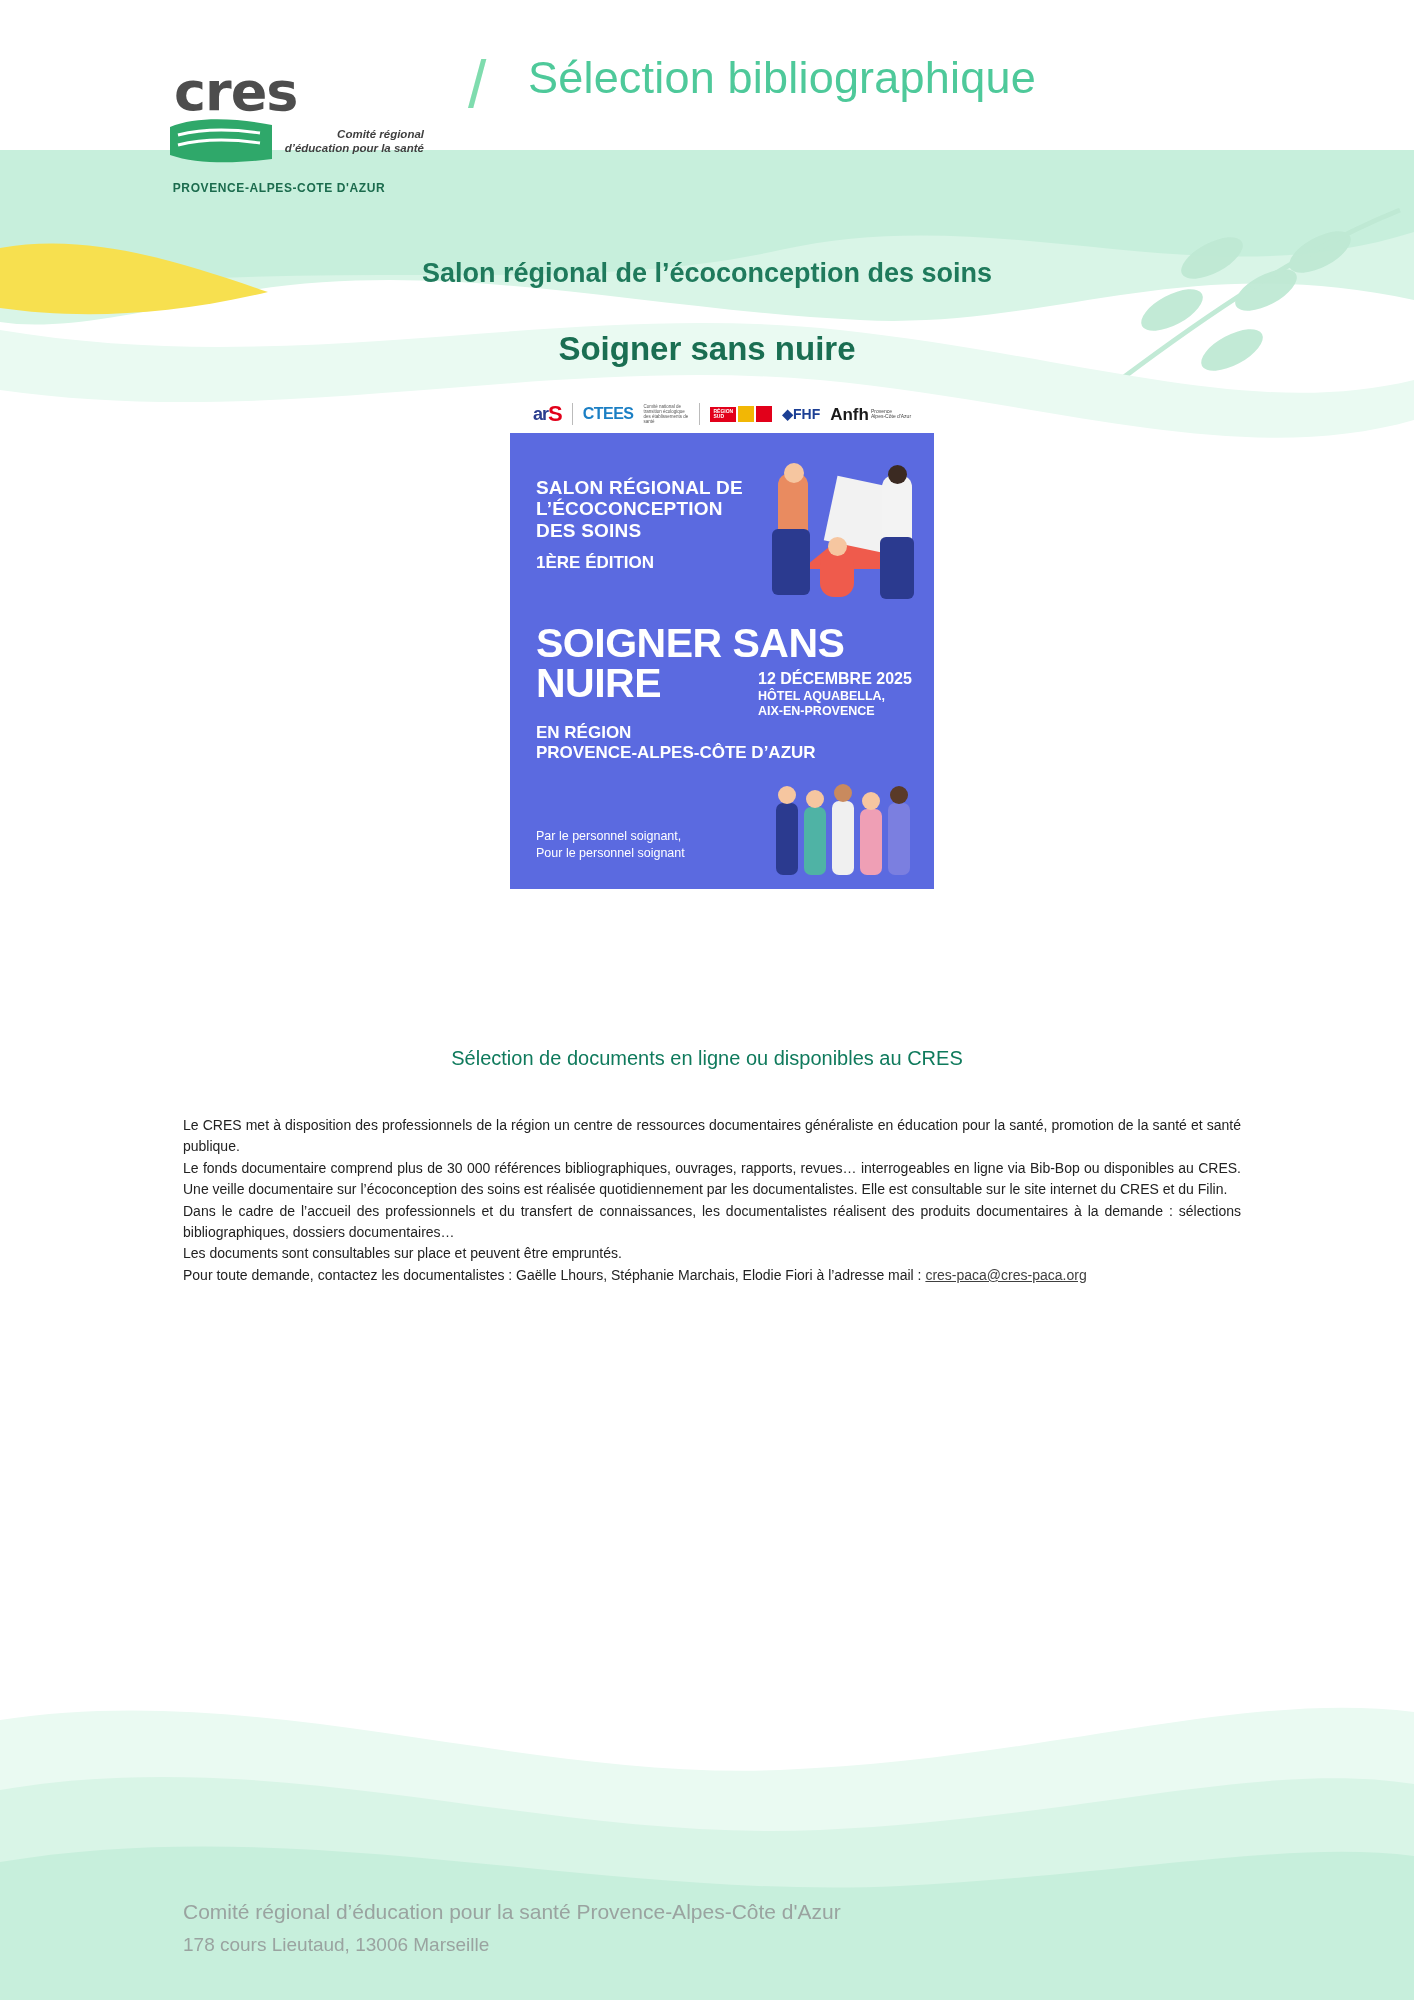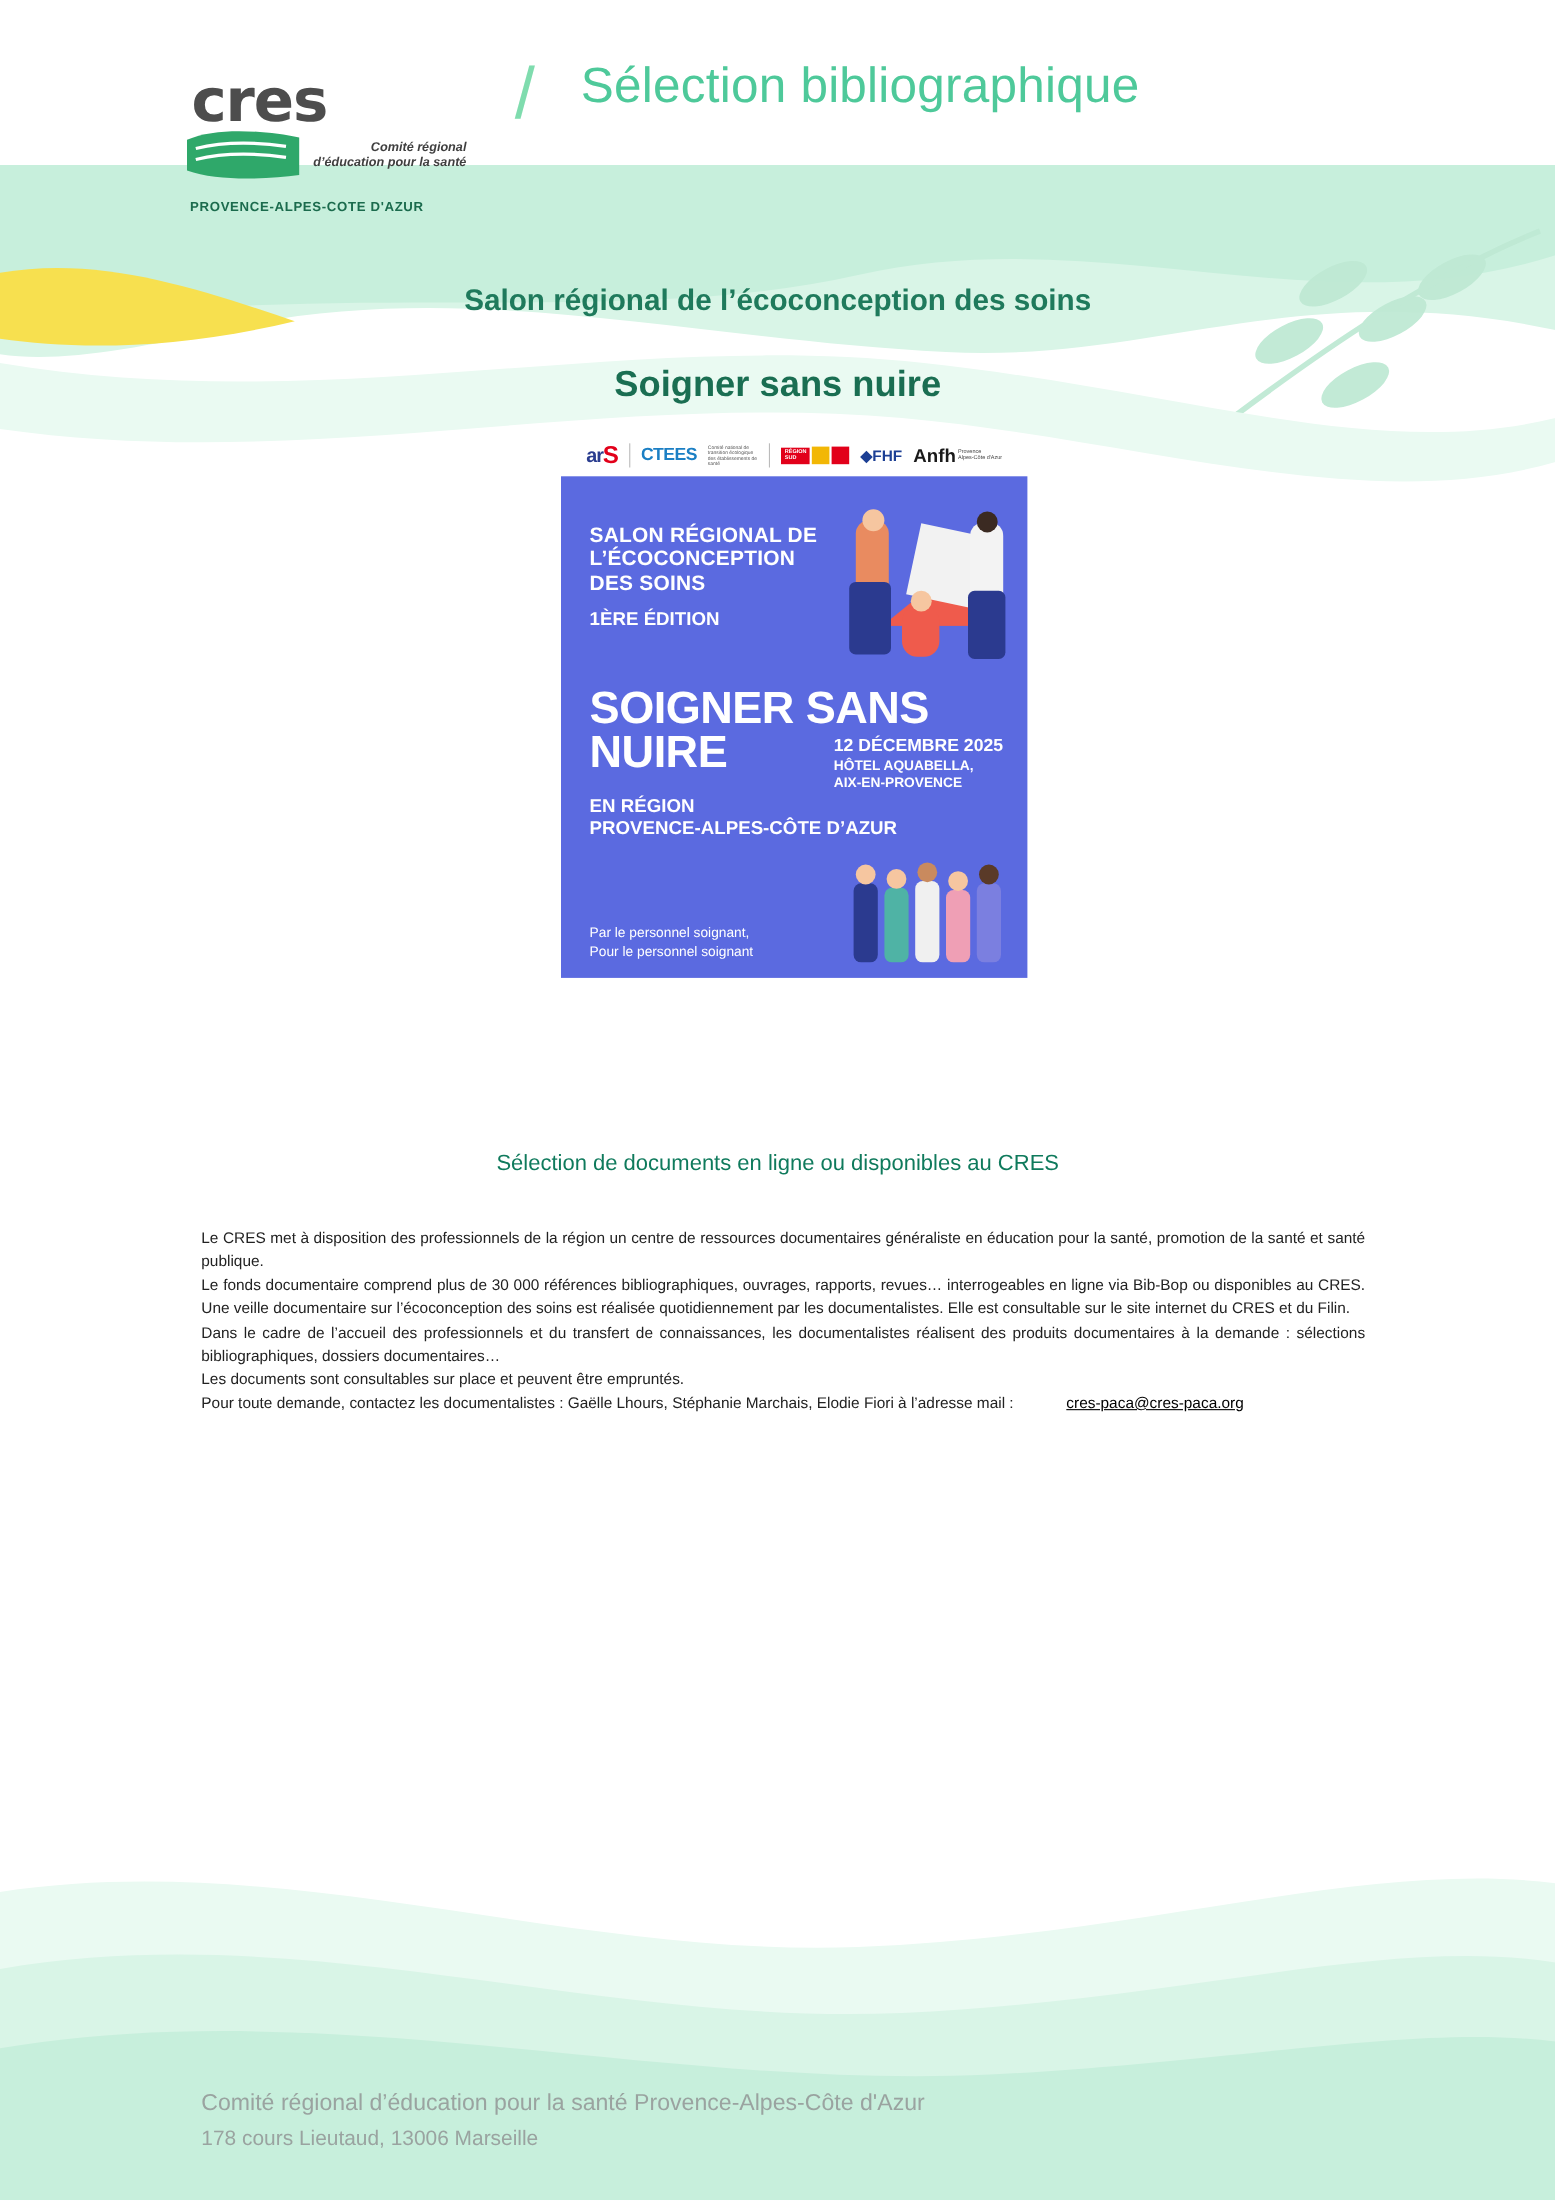--- a/index.html
+++ b/index.html
@@ -190,21 +190,21 @@
     font-size: 16px; font-weight: 800; line-height: 1.22;
     color: #fff;
   }
   .poster .pdate small { display:block; font-size: 12.5px; font-weight:700;}
   .poster .preg {
     position: absolute; left: 26px; top: 290px;
     font-size: 17px; font-weight: 700; line-height: 1.2;
   }
   .poster .pfoot {
     position: absolute; left: 26px; top: 395px;
-    font-size: 12.5px; line-height: 1.35; font-weight: 400; margin-top: 12px;
+    font-size: 12.5px; line-height: 1.35; font-weight: 400;
   }
   
   .ill { position:absolute; }
   .ill-red { left: 292px; top: 66px; width: 86px; height: 70px;
              background:#ef5b4c; clip-path: polygon(0 100%, 100% 0, 100% 100%);}
   .ill-white { left: 320px; top: 48px; width: 58px; height: 66px; background:#f2f2f2; transform: rotate(12deg);}
   .ill-p1 { left: 268px; top: 40px; width: 30px; height: 86px; background:#e98b60; border-radius: 12px;}
   .ill-p1b{ left: 262px; top: 96px; width: 38px; height: 66px; background:#2b3a8f; border-radius: 6px;}
   .ill-p2 { left: 372px; top: 42px; width: 30px; height: 80px; background:#f3f3f3; border-radius: 12px;}
   .ill-p2b{ left: 370px; top: 104px; width: 34px; height: 62px; background:#2b3a8f; border-radius: 6px;}
@@ -230,23 +230,22 @@
     top: 1115px;
     width: 1058px;
     font-size: 14px;
     line-height: 1.53;
     color: #222;
     text-align: justify;
   }
   .para p { margin: 0 0 0 0; }
   .para .noj { text-align: left; }
   .mail {
-    color: #000000;
+    color: #404040;
     text-decoration: underline;
-    margin-left: 44px;
   }
 
   
   .footer {
     position: absolute;
     left: 0; bottom: 0;
     width: 1127px;
     height: 230px;
     z-index: 3;
   }

